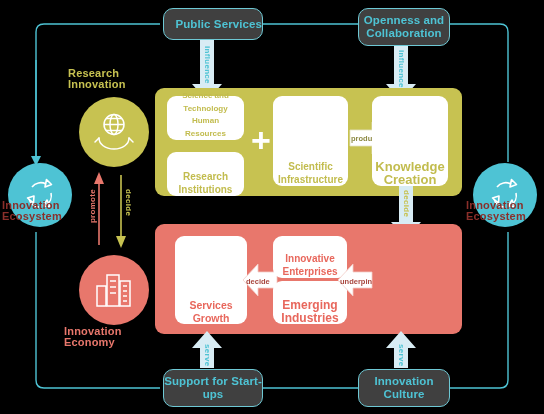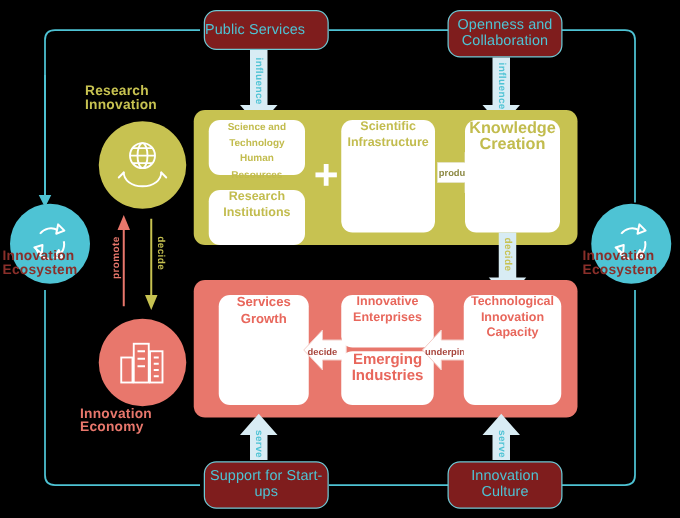--- a/index.html
+++ b/index.html
@@ -9,37 +9,37 @@
     font-family: "Liberation Sans", sans-serif;
     overflow: hidden;
   }
   #stage { position: relative; width: 544px; height: 414px; background:#000; }
 
   
   .rrect { position:absolute; border-radius:9px; }
 
   .pill {
     position:absolute;
-    background:#7f1d1d;
+    background:#404040;
     border:1.5px solid #6ec8d4;
     border-radius:10px;
-    display:flex; align-items:center; justify-content:flex-start;
+    display:flex; align-items:center; justify-content:flex-end;
     text-align:center;
     color:#4ec3d4;
-    font-weight:normal;
+    font-weight:bold;
     font-size:11.5px;
     line-height:13px;
     letter-spacing:.1px;
   }
 
   .whitebox {
     position:absolute;
     background:#ffffff;
     border-radius:9px;
-    display:flex; align-items:flex-start; justify-content:center;
+    display:flex; align-items:flex-end; justify-content:center;
     text-align:center;
     font-weight:bold;
     line-height:12.5px;
   }
   .yellowtext { color:#c2bc4e; }
   .redtext { color:#e8675c; }
 
   .circle {
     position:absolute;
     border-radius:50%;
@@ -159,23 +159,20 @@
 
   <div class="whitebox" style="left:273px; top:281px; width:74px; height:43px; font-size:12px;">
     <span class="redtext" style="padding:0 4px;">Emerging Industries</span>
   </div>
 
   <svg class="svgwrap">
     <path d="M372,272 L353,272 L353,264 L338,280 L353,296 L353,288 L372,288 Z" fill="#ffffff" stroke="#f3cdc8" stroke-width="0.8"></path>
   </svg>
   <div class="hlabel" style="left:340px; top:277px; color:#a8463e;">underpin</div>
 
-  <div class="whitebox" style="left:371px; top:236px; width:78px; height:88px; font-size:10px;">
-    <span class="redtext" style="padding:0 5px;">Technological Innovation Capacity</span>
-  </div>
 
   <svg class="svgwrap">
     <path d="M200,368 L200,348 L192,348 L207,331 L222,348 L214,348 L214,368 Z" fill="#d8ecf4"></path>
     <path d="M394,368 L394,348 L386,348 L401,331 L416,348 L408,348 L408,368 Z" fill="#d8ecf4"></path>
   </svg>
   <div class="vlabel" style="left:203px; top:344px; color:#4ec3d4;">serve</div>
   <div class="vlabel" style="left:397px; top:344px; color:#4ec3d4;">serve</div>
 
   <div class="pill" style="left:163px; top:369px; width:100px; height:38px;">
     <span>Support for Start-ups</span>

